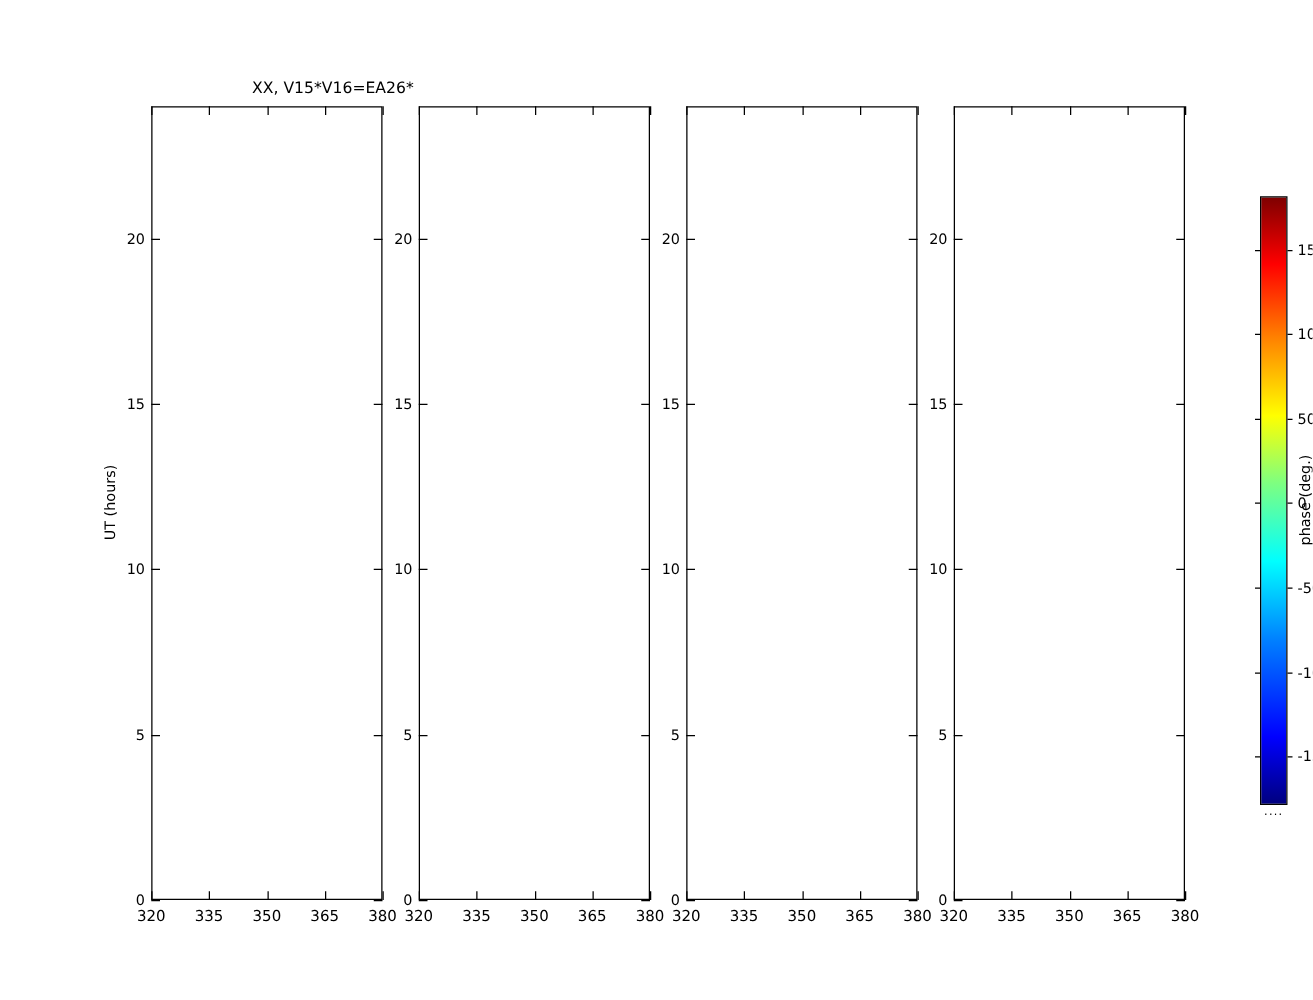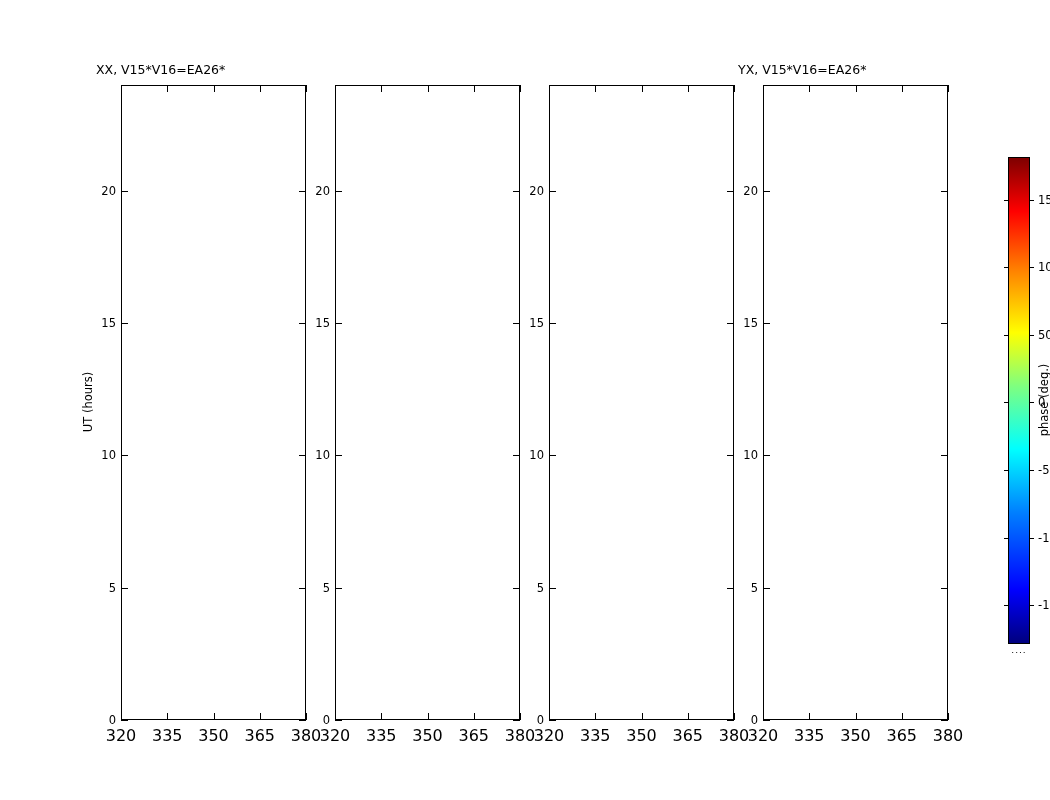--- a/index.html
+++ b/index.html
@@ -43,21 +43,21 @@
     height: 100%;
     border: 1.1px solid #000;
     background: #ffffff;
     box-sizing: border-box;
   }
   .panel .panel-title {
     position: absolute;
     top: -23px;
     left: -25px;
     width: 235px;
-    text-align: left;
+    text-align: right;
     font-size: 12.5px;
     white-space: nowrap;
   }
   
   .ytick {
     position: absolute;
     left: 0;
     width: 7px;
     height: 0;
     border-top: 1.1px solid #000;
@@ -90,21 +90,21 @@
     top: 0;
     height: 7px;
     width: 0;
     border-left: 1.1px solid #000;
   }
   .xtick-label {
     position: absolute;
     top: 100%;
     margin-top: 6px;
     transform: translateX(-50%);
-    font-size: 16px;
+    font-size: 12px;
     white-space: nowrap;
   }
   .ylabel {
     position: absolute;
     left: 88px;
     top: 402px;
     transform: translate(-50%, -50%) rotate(-90deg);
     font-size: 11.5px;
     white-space: nowrap;
   }
@@ -276,21 +276,20 @@
     <div class="xtick-label" style="left:92.5px;">350</div>
     <div class="xtick" style="left:138.75px;"></div>
       <div class="xtick-top" style="left:138.75px;"></div>
     <div class="xtick-label" style="left:138.75px;">365</div>
     <div class="xtick" style="left:185px;"></div>
       <div class="xtick-top" style="left:185px;"></div>
     <div class="xtick-label" style="left:185px;">380</div>
   </div>
 
   <div class="panel" style="left:763px;">
-    <div class="panel-title">YX, V15*V16=EA26*</div>
     <div class="axes-frame"></div>
     <div class="ytick" style="top:635px;"></div>
       <div class="ytick-right" style="top:635px;"></div>
     <div class="ytick-label" style="top:635px;">0</div>
     <div class="ytick" style="top:502.7px;"></div>
       <div class="ytick-right" style="top:502.7px;"></div>
     <div class="ytick-label" style="top:502.7px;">5</div>
     <div class="ytick" style="top:370.4px;"></div>
       <div class="ytick-right" style="top:370.4px;"></div>
     <div class="ytick-label" style="top:370.4px;">10</div>

